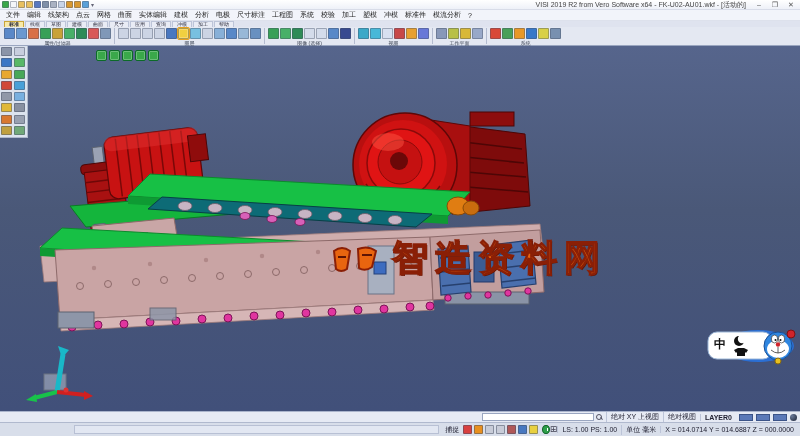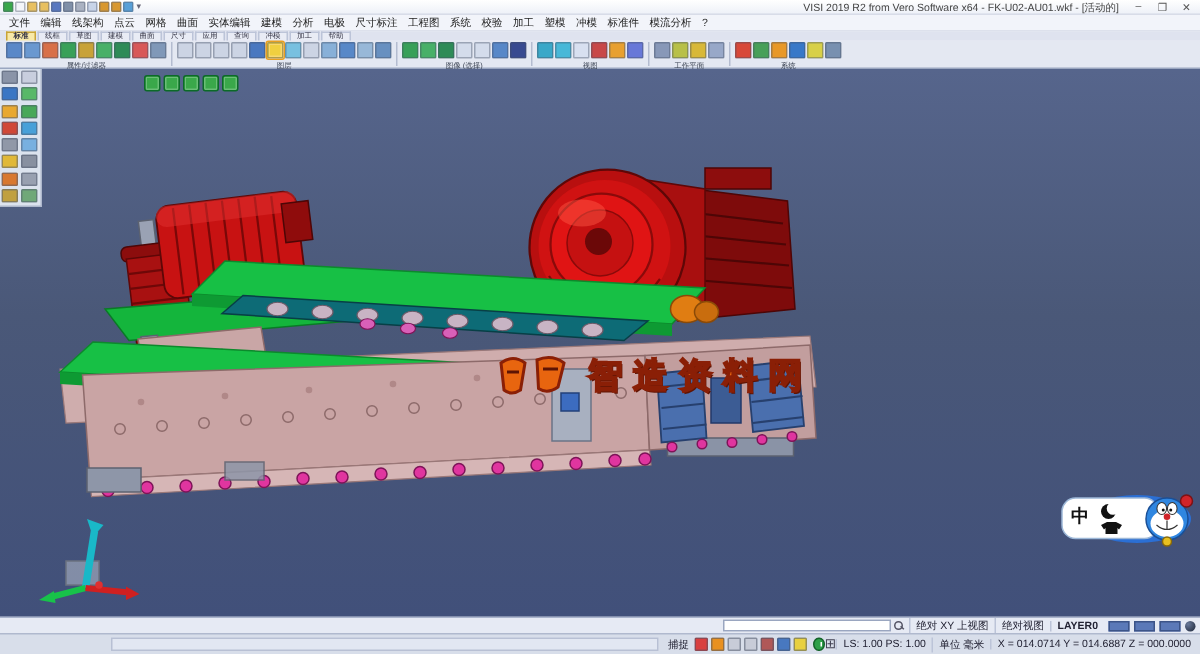--- a/index.html
+++ b/index.html
@@ -35,21 +35,21 @@
 
   
   .viewport { position:relative; height:365px; background:linear-gradient(180deg,#56658c 0%,#4a5878 45%,#41507a 100%); overflow:hidden; }
   .left-panel { position:absolute; left:0; top:0; width:28px; height:92px; background:#dce3ee; border-right:1px solid #aeb8cc; border-bottom:1px solid #aeb8cc; display:grid; grid-template-columns:12px 12px; gap:1px; padding:1px; }
   .lp-chip { width:11px; height:9px; border-radius:1px; border:1px solid rgba(80,90,110,.5); }
   .float-row { position:absolute; left:96px; top:4px; display:flex; gap:2px; }
   .fl-chip { width:11px; height:11px; border-radius:2px; border:1px solid #0c6a28; box-shadow:0 0 0 1px rgba(255,255,255,.25) inset; }
   .model-svg { position:absolute; left:0; top:0; }
 
   .watermark { position:absolute; left:330px; top:188px; display:flex; align-items:center; gap:10px; pointer-events:none; }
-  .wm-text { font-size:23px; font-weight:bold; letter-spacing:7px; color:#e8650f; -webkit-text-stroke:1.3px #8a1f06; text-shadow:1px 1px 0 #5e1404; white-space:nowrap; }
+  .wm-text { font-size:36px; font-weight:bold; letter-spacing:7px; color:#e8650f; -webkit-text-stroke:1.3px #8a1f06; text-shadow:1px 1px 0 #5e1404; white-space:nowrap; }
 
   .ime { position:absolute; left:706px; top:276px; width:90px; height:46px; }
 
   
   .status1 { height:11px; background:#e6eaf4; border-top:1px solid #aab4cc; display:flex; align-items:center; font-size:7px; color:#223; }
   .s1-spacer { flex:1; }
   .search-box { width:112px; height:8px; background:#fff; border:1px solid #9aa6c0; margin-right:1px; }
   .mag { width:8px; height:8px; position:relative; margin-right:3px; }
   .mag::before { content:""; position:absolute; left:1px; top:1px; width:4px; height:4px; border:1px solid #556; border-radius:50%; }
   .mag::after { content:""; position:absolute; left:5px; top:5px; width:3px; height:1px; background:#556; transform:rotate(45deg); }

